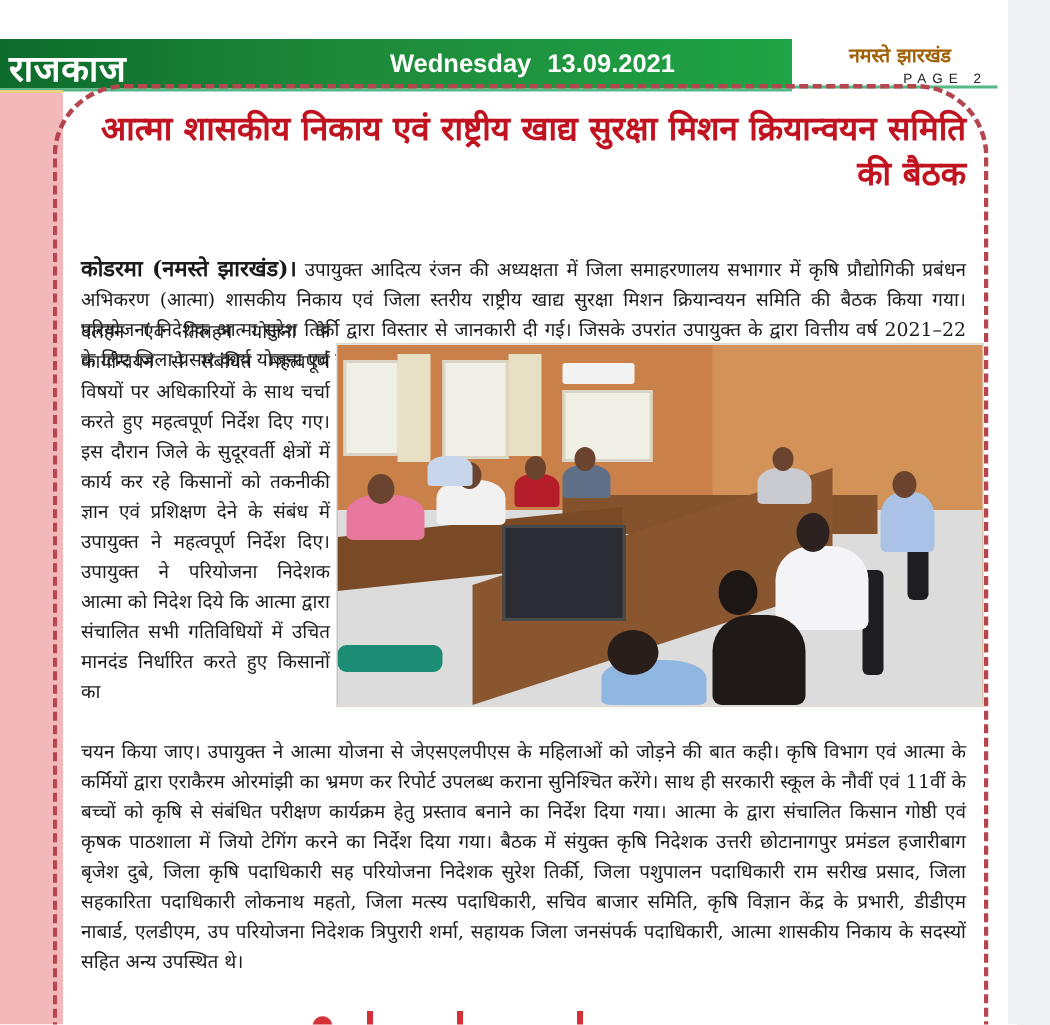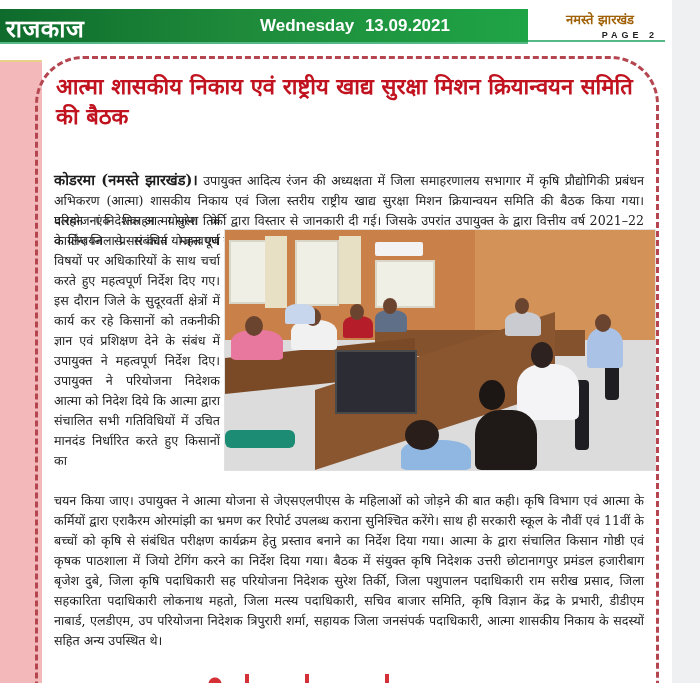--- a/index.html
+++ b/index.html
@@ -2,60 +2,60 @@
 <html><head>
 <meta charset="utf-8">
 <style>
   html, body { margin:0; padding:0; }
   body {
     width:700px; height:683px; overflow:hidden; position:relative;
     background:#ffffff;
     font-family:"DejaVu Sans", sans-serif;
   }
   .right-gutter { position:absolute; left:672px; top:0; width:28px; height:683px; background:#eef0f2; }
-  .header { position:absolute; left:0; top:9px; width:672px; height:18px; }
+  .header { position:absolute; left:0; top:26px; width:672px; height:18px; }
   .header-bar {
     position:absolute; left:0; top:0; width:528px; height:33px;
     background:linear-gradient(90deg,#0e6b2c 0%, #1e8a3a 45%, #1fa446 100%);
     border-bottom:2px solid #55b887;
   }
   .section-name {
     position:absolute; left:6px; top:2px; color:#fff; font-size:24px; font-weight:bold;
     letter-spacing:0.5px; font-family:"DejaVu Sans", sans-serif;
   }
   .date-text {
     position:absolute; left:260px; top:7px; color:#ffffff; font-size:17px; font-weight:bold;
     font-family:"Liberation Sans", sans-serif; word-spacing:6px;
   }
   .masthead {
     position:absolute; left:538px; top:0; width:124px; text-align:center;
   }
   .masthead-name { font-size:13px; font-weight:bold; color:#a16207; display:block; margin-top:1px; }
   .page-label {
-    font-family:"Liberation Sans", sans-serif; font-size:9px; font-weight:bold; color:#222;
+    font-family:"Liberation Sans", sans-serif; font-size:9px; font-weight:normal; color:#222;
     letter-spacing:4px; display:block; text-align:right; margin-top:2px; padding-right:4px;
   }
   .masthead-rule { position:absolute; left:528px; top:31px; width:137px; height:2px; background:#55b887; }
 
   .pink-side {
     position:absolute; left:0; top:60px; width:42px; height:623px;
     background:#f2b8ba; border-top-right-radius:4px;
   }
   .pink-side::before {
     content:""; position:absolute; left:0; top:0; width:42px; height:2px; background:#e9d188;
   }
 
   .frame {
     position:absolute; left:35px; top:56px; width:624px; height:650px;
     border:3px dashed #b54650; border-radius:48px 48px 0 0;
     border-bottom:none; box-sizing:border-box;
   }
 
   .article-title {
-    position:absolute; left:56px; top:72px; width:588px; text-align:left;
+    position:absolute; left:56px; top:72px; width:588px; text-align:right;
     color:#c1121f; font-size:22px; line-height:30px; font-weight:bold;
     font-family:"DejaVu Sans", sans-serif;
   }
   .body-text {
     font-family:"DejaVu Serif", serif; font-size:12.6px; line-height:20px; color:#1b1b1b;
     text-align:justify;
   }
   .p-top { position:absolute; left:54px; top:131px; width:590px;margin-top:39px; }
   .p-top .lead { font-weight:bold; font-size:14.5px; }
   .p-left { position:absolute; left:54px; top:211px; width:166px; text-align:justify; text-align-last:justify; }

